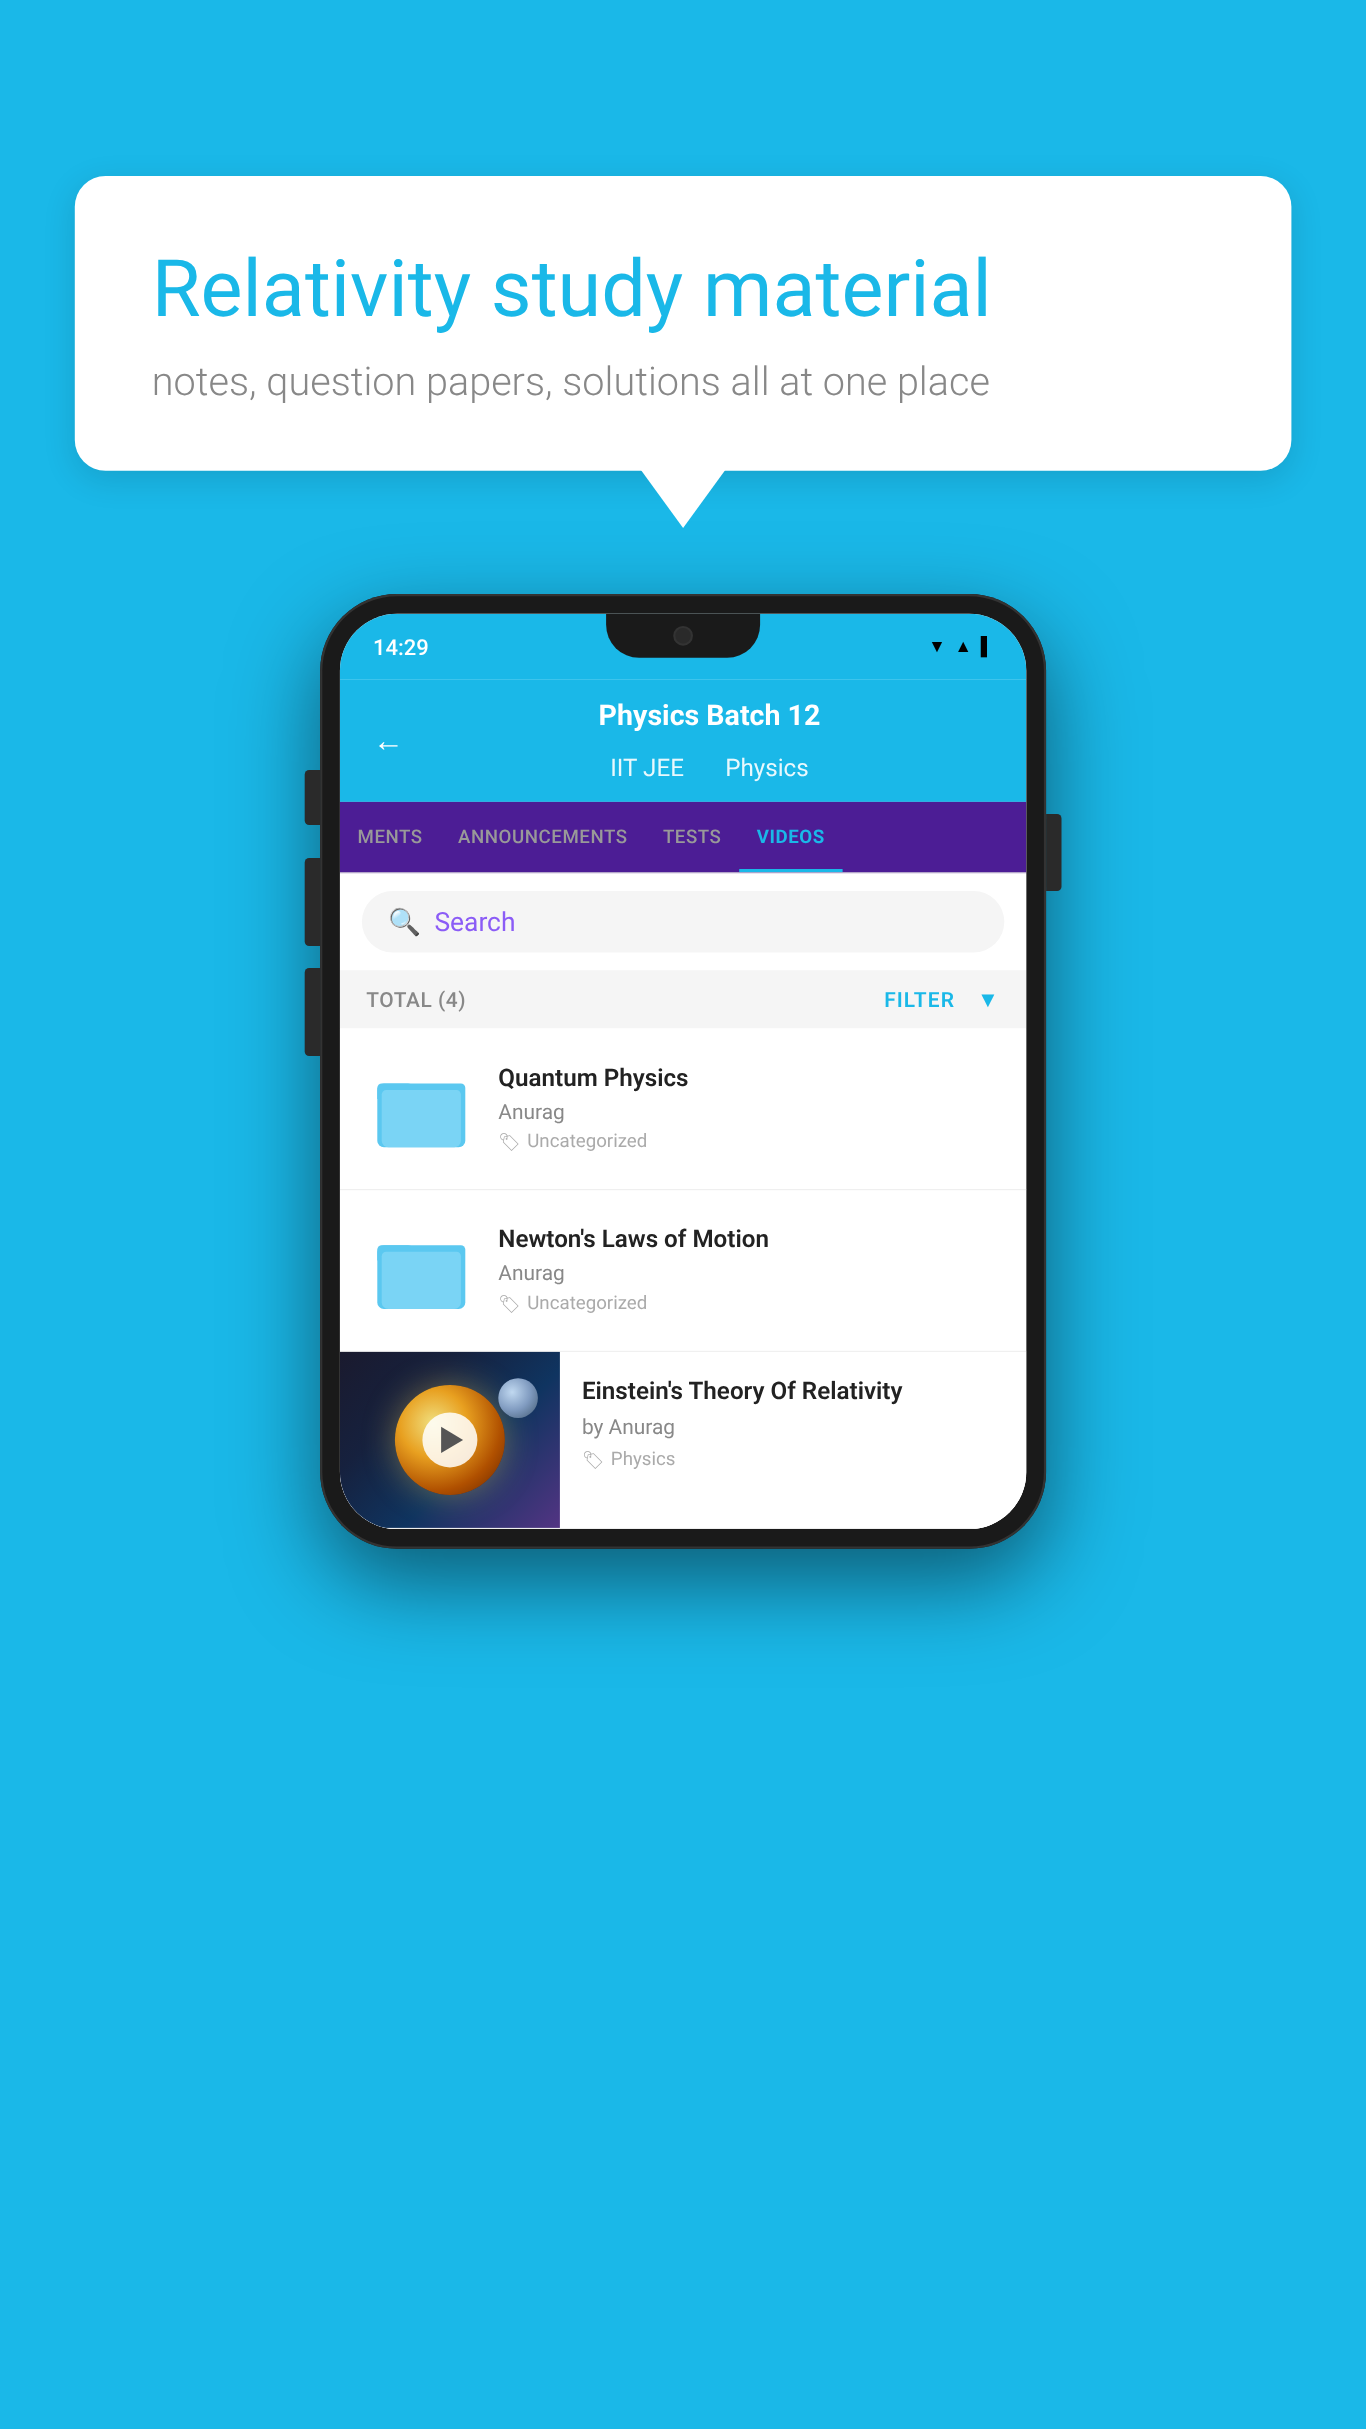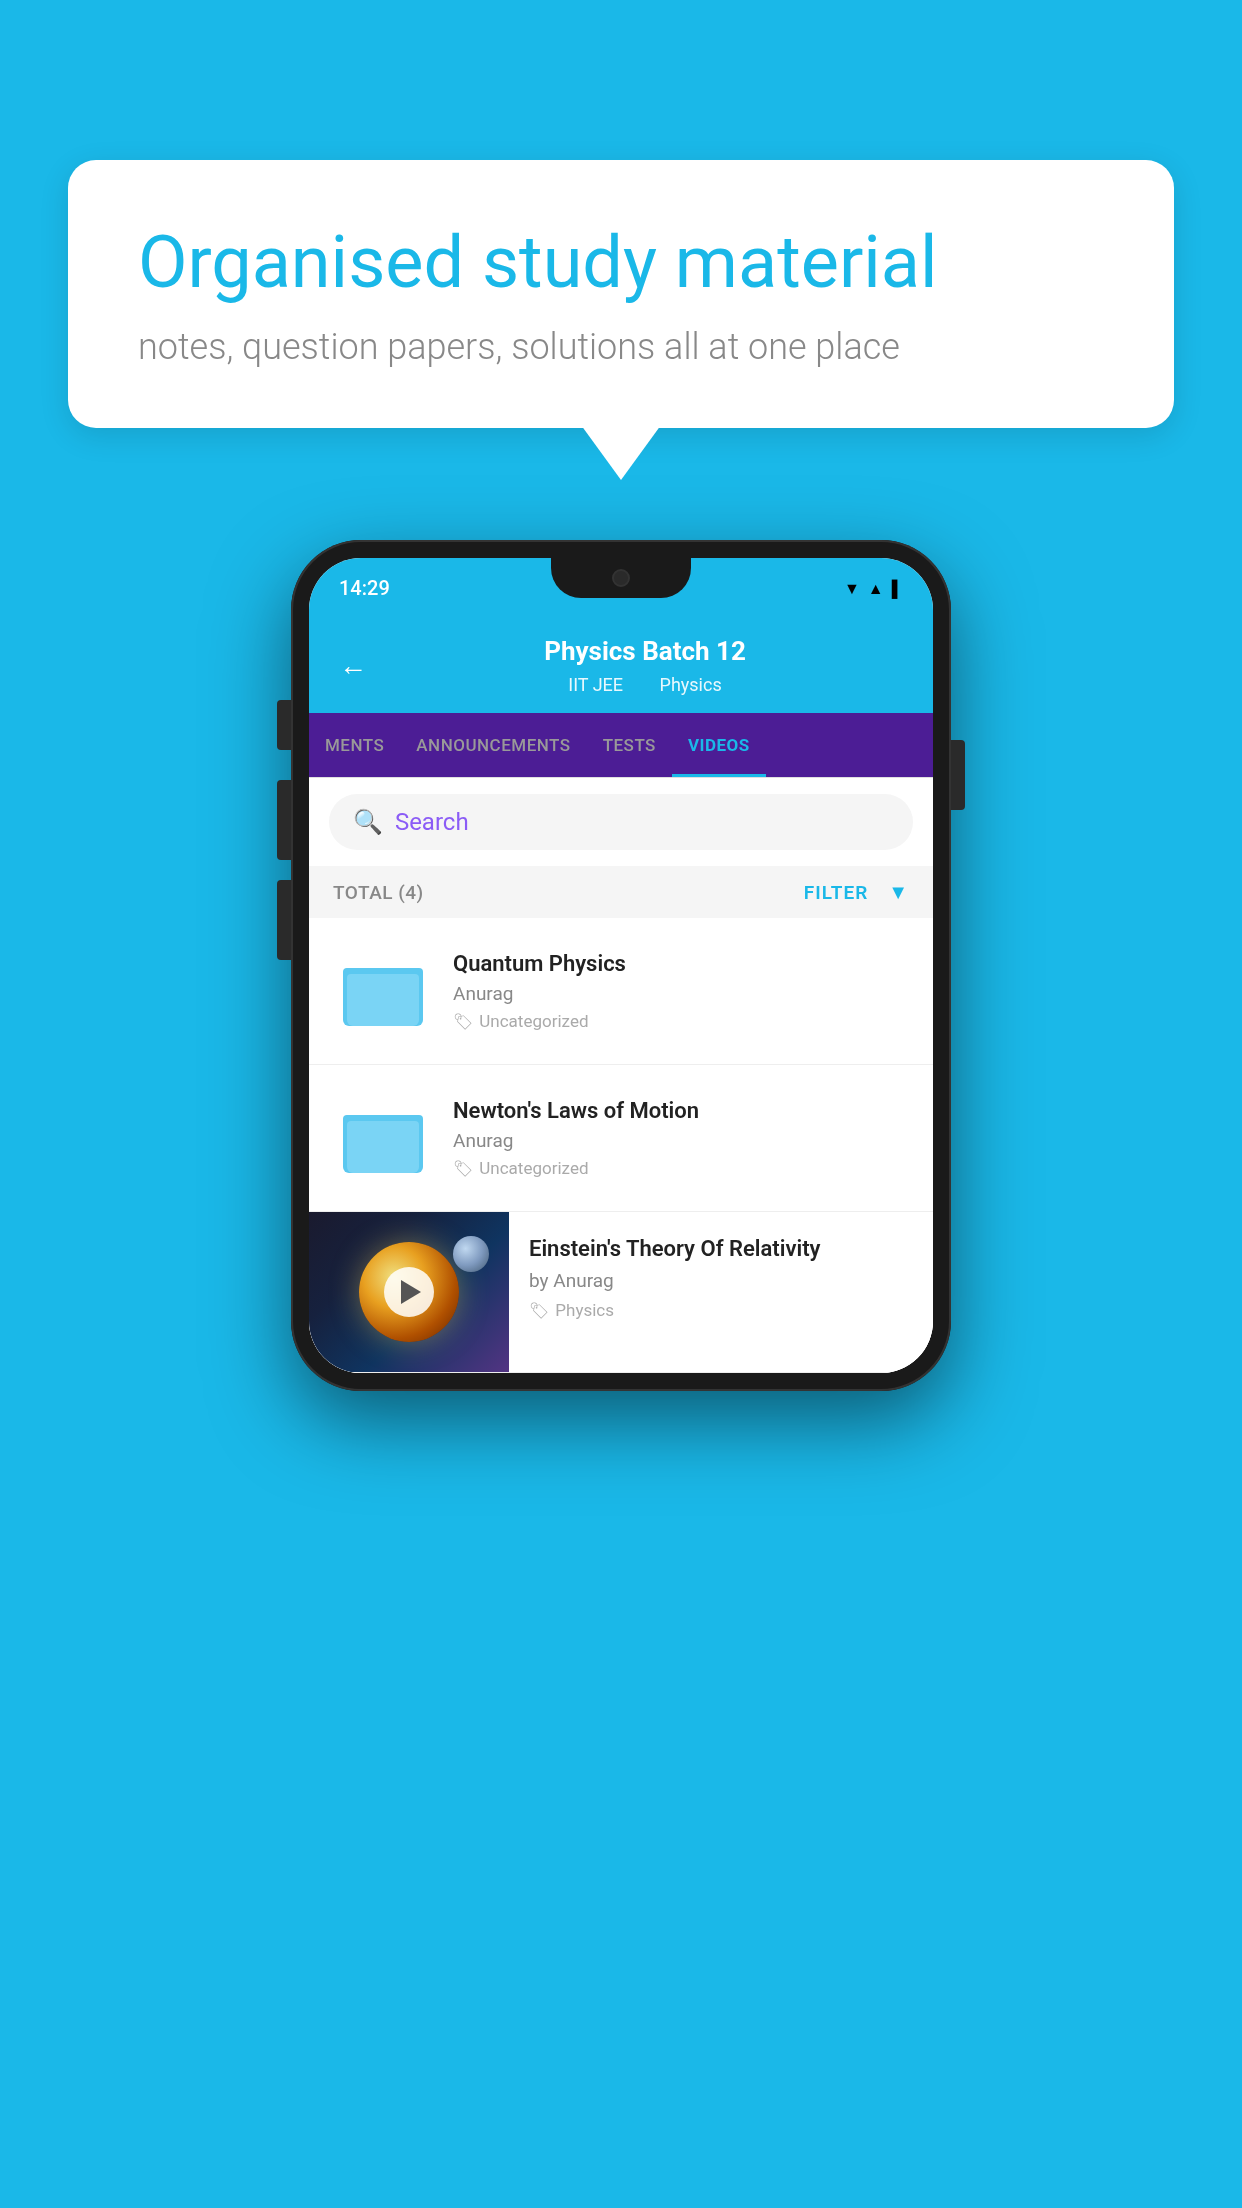--- a/index.html
+++ b/index.html
@@ -187,22 +187,22 @@
     }
 
     .header-title {
       color: white;
       font-size: 26px;
       font-weight: 700;
     }
 
     .header-subtitle {
       color: rgba(255,255,255,0.9);
-      font-size: 18px;
-      margin-top: 8px;
+      font-size: 22px;
+      margin-top: 20px;
     }
 
     .header-subtitle span {
       margin: 0 8px;
     }
 
     
     .tabs-bar {
       background: #4c1d95;
       display: flex;
@@ -464,21 +464,21 @@
       gap: 6px;
       color: #aaa;
       font-size: 17px;
     }
   </style>
 </head>
 <body>
 
 <div class="speech-bubble-wrapper">
   <div class="speech-bubble">
-    <h1>Organised study material</h1>
+    <h1>Relativity study material</h1>
     <p>notes, question papers, solutions all at one place</p>
   </div>
 </div>
 
 <div class="phone-wrapper">
   <div class="phone-outer">
     <div class="side-btn-right"></div>
     <div class="side-btn-left-1"></div>
     <div class="side-btn-left-2"></div>
     <div class="side-btn-left-3"></div>

